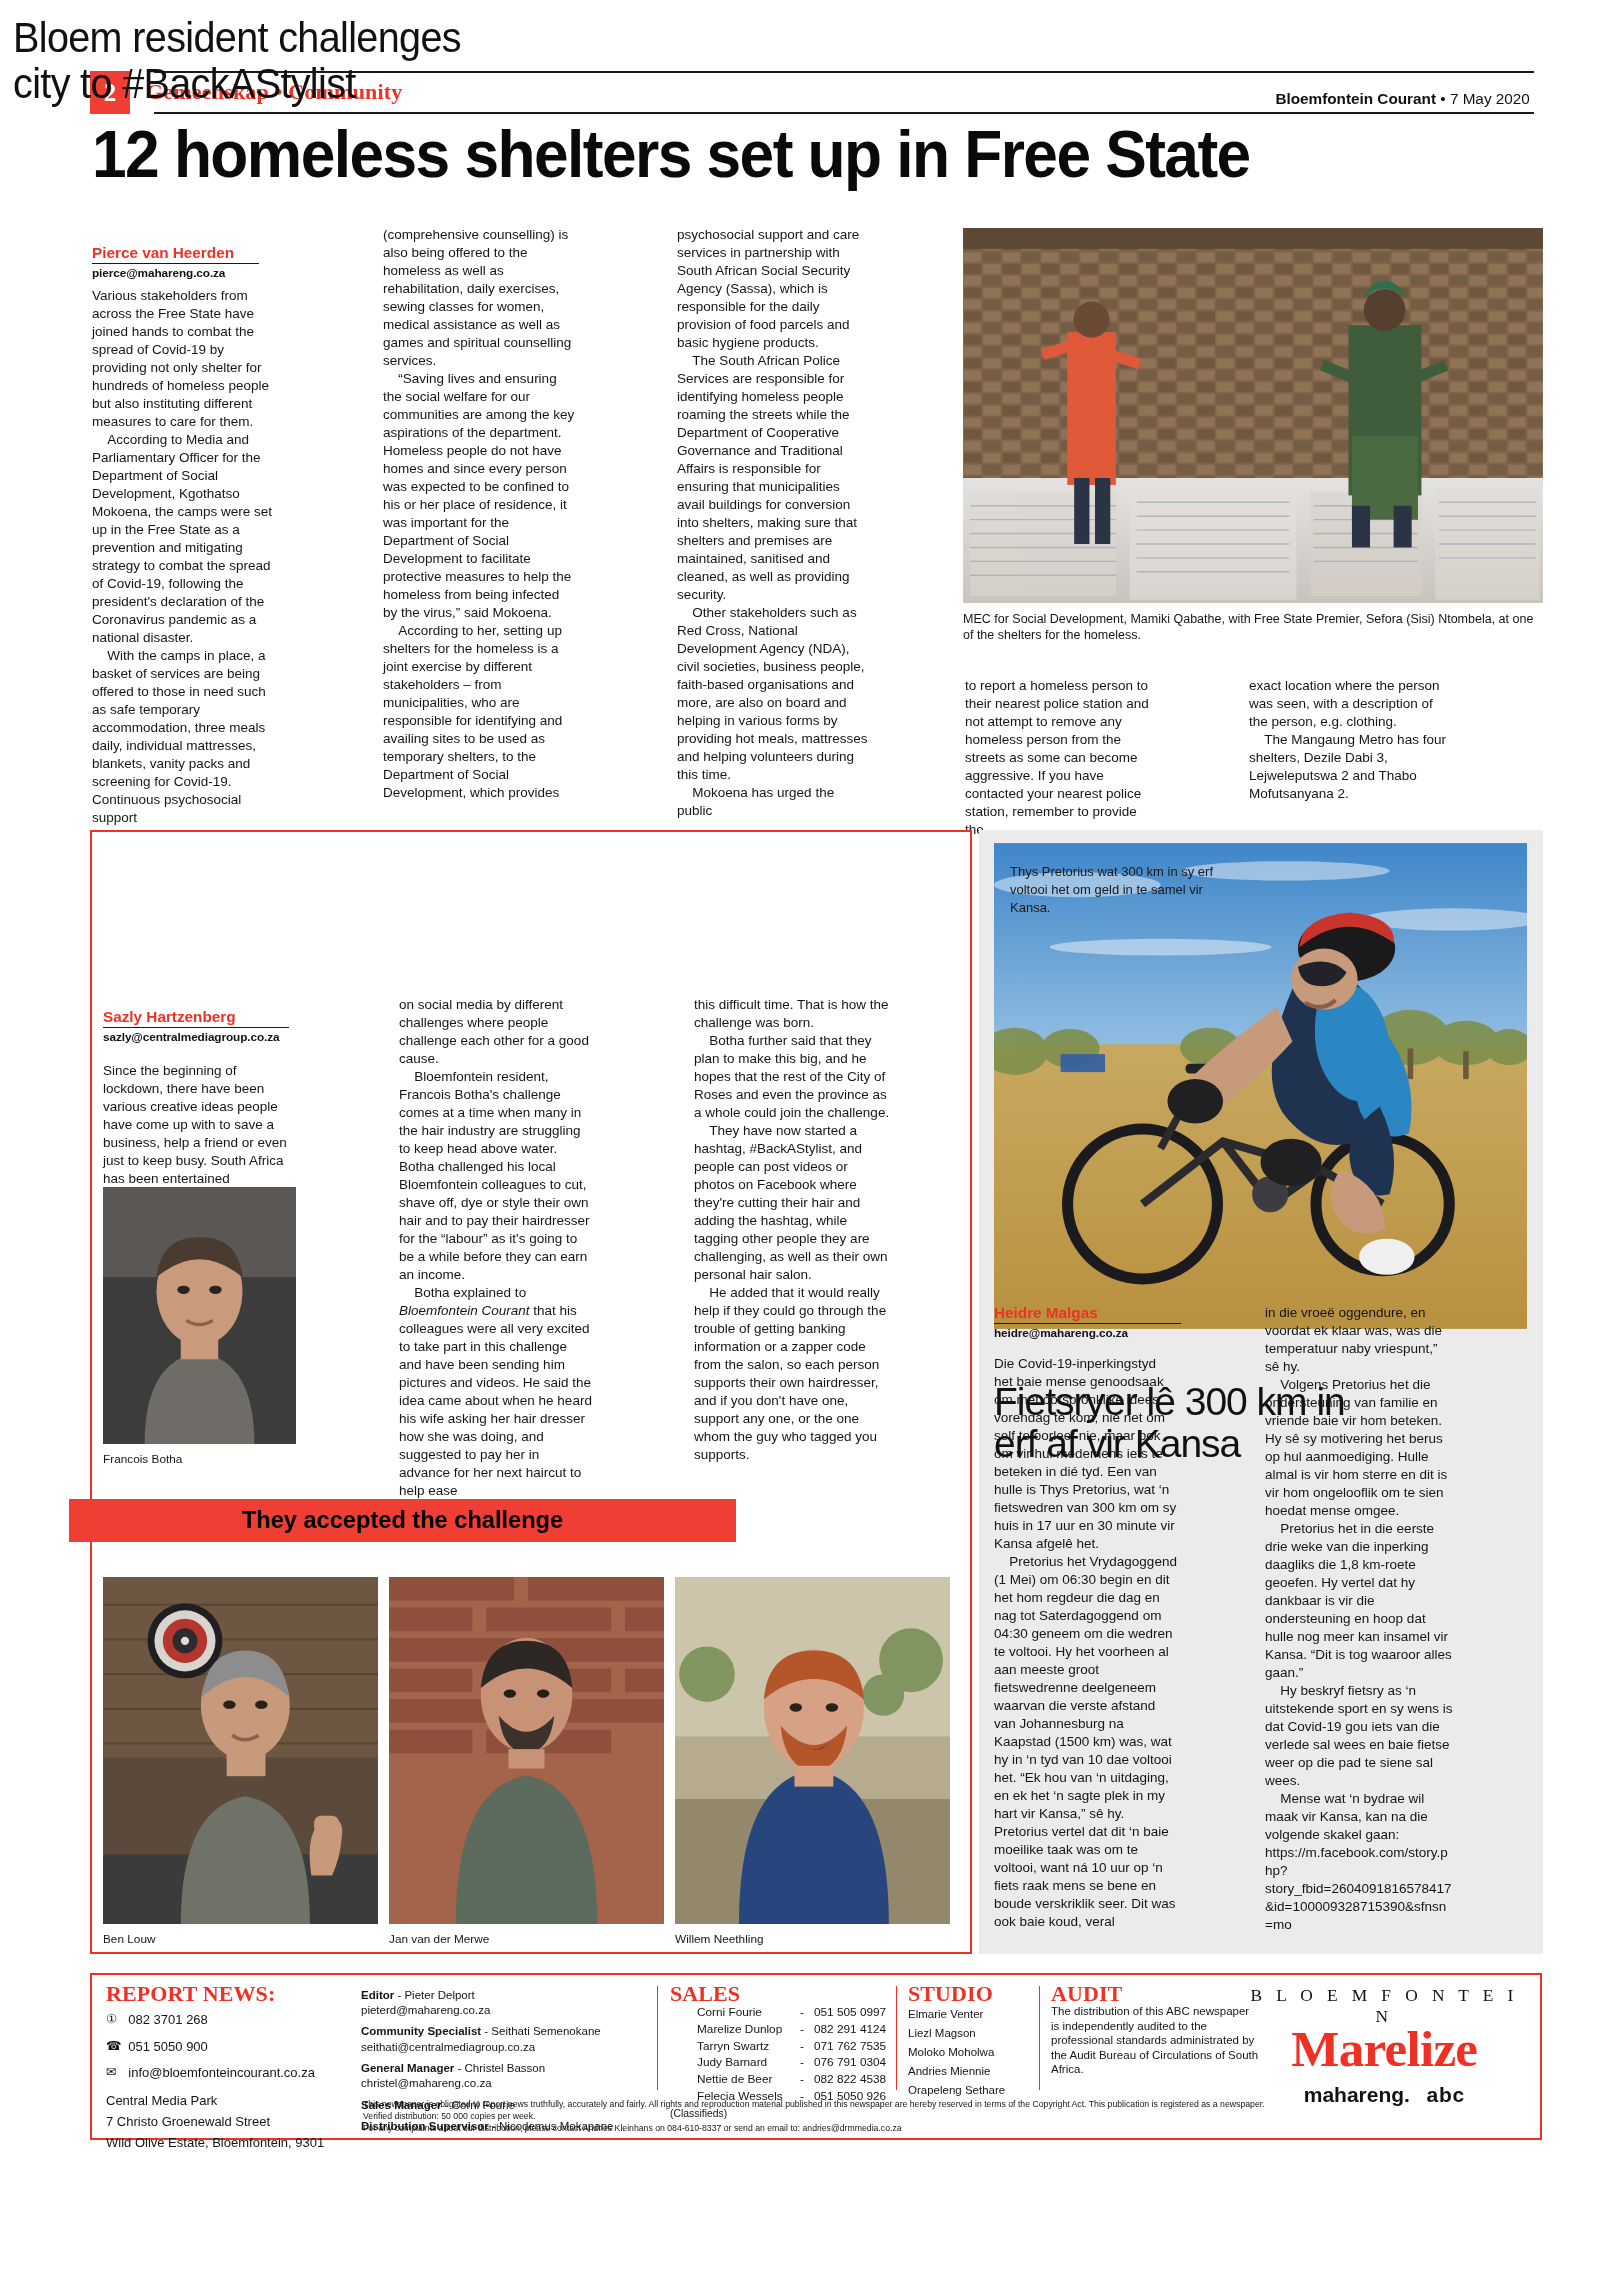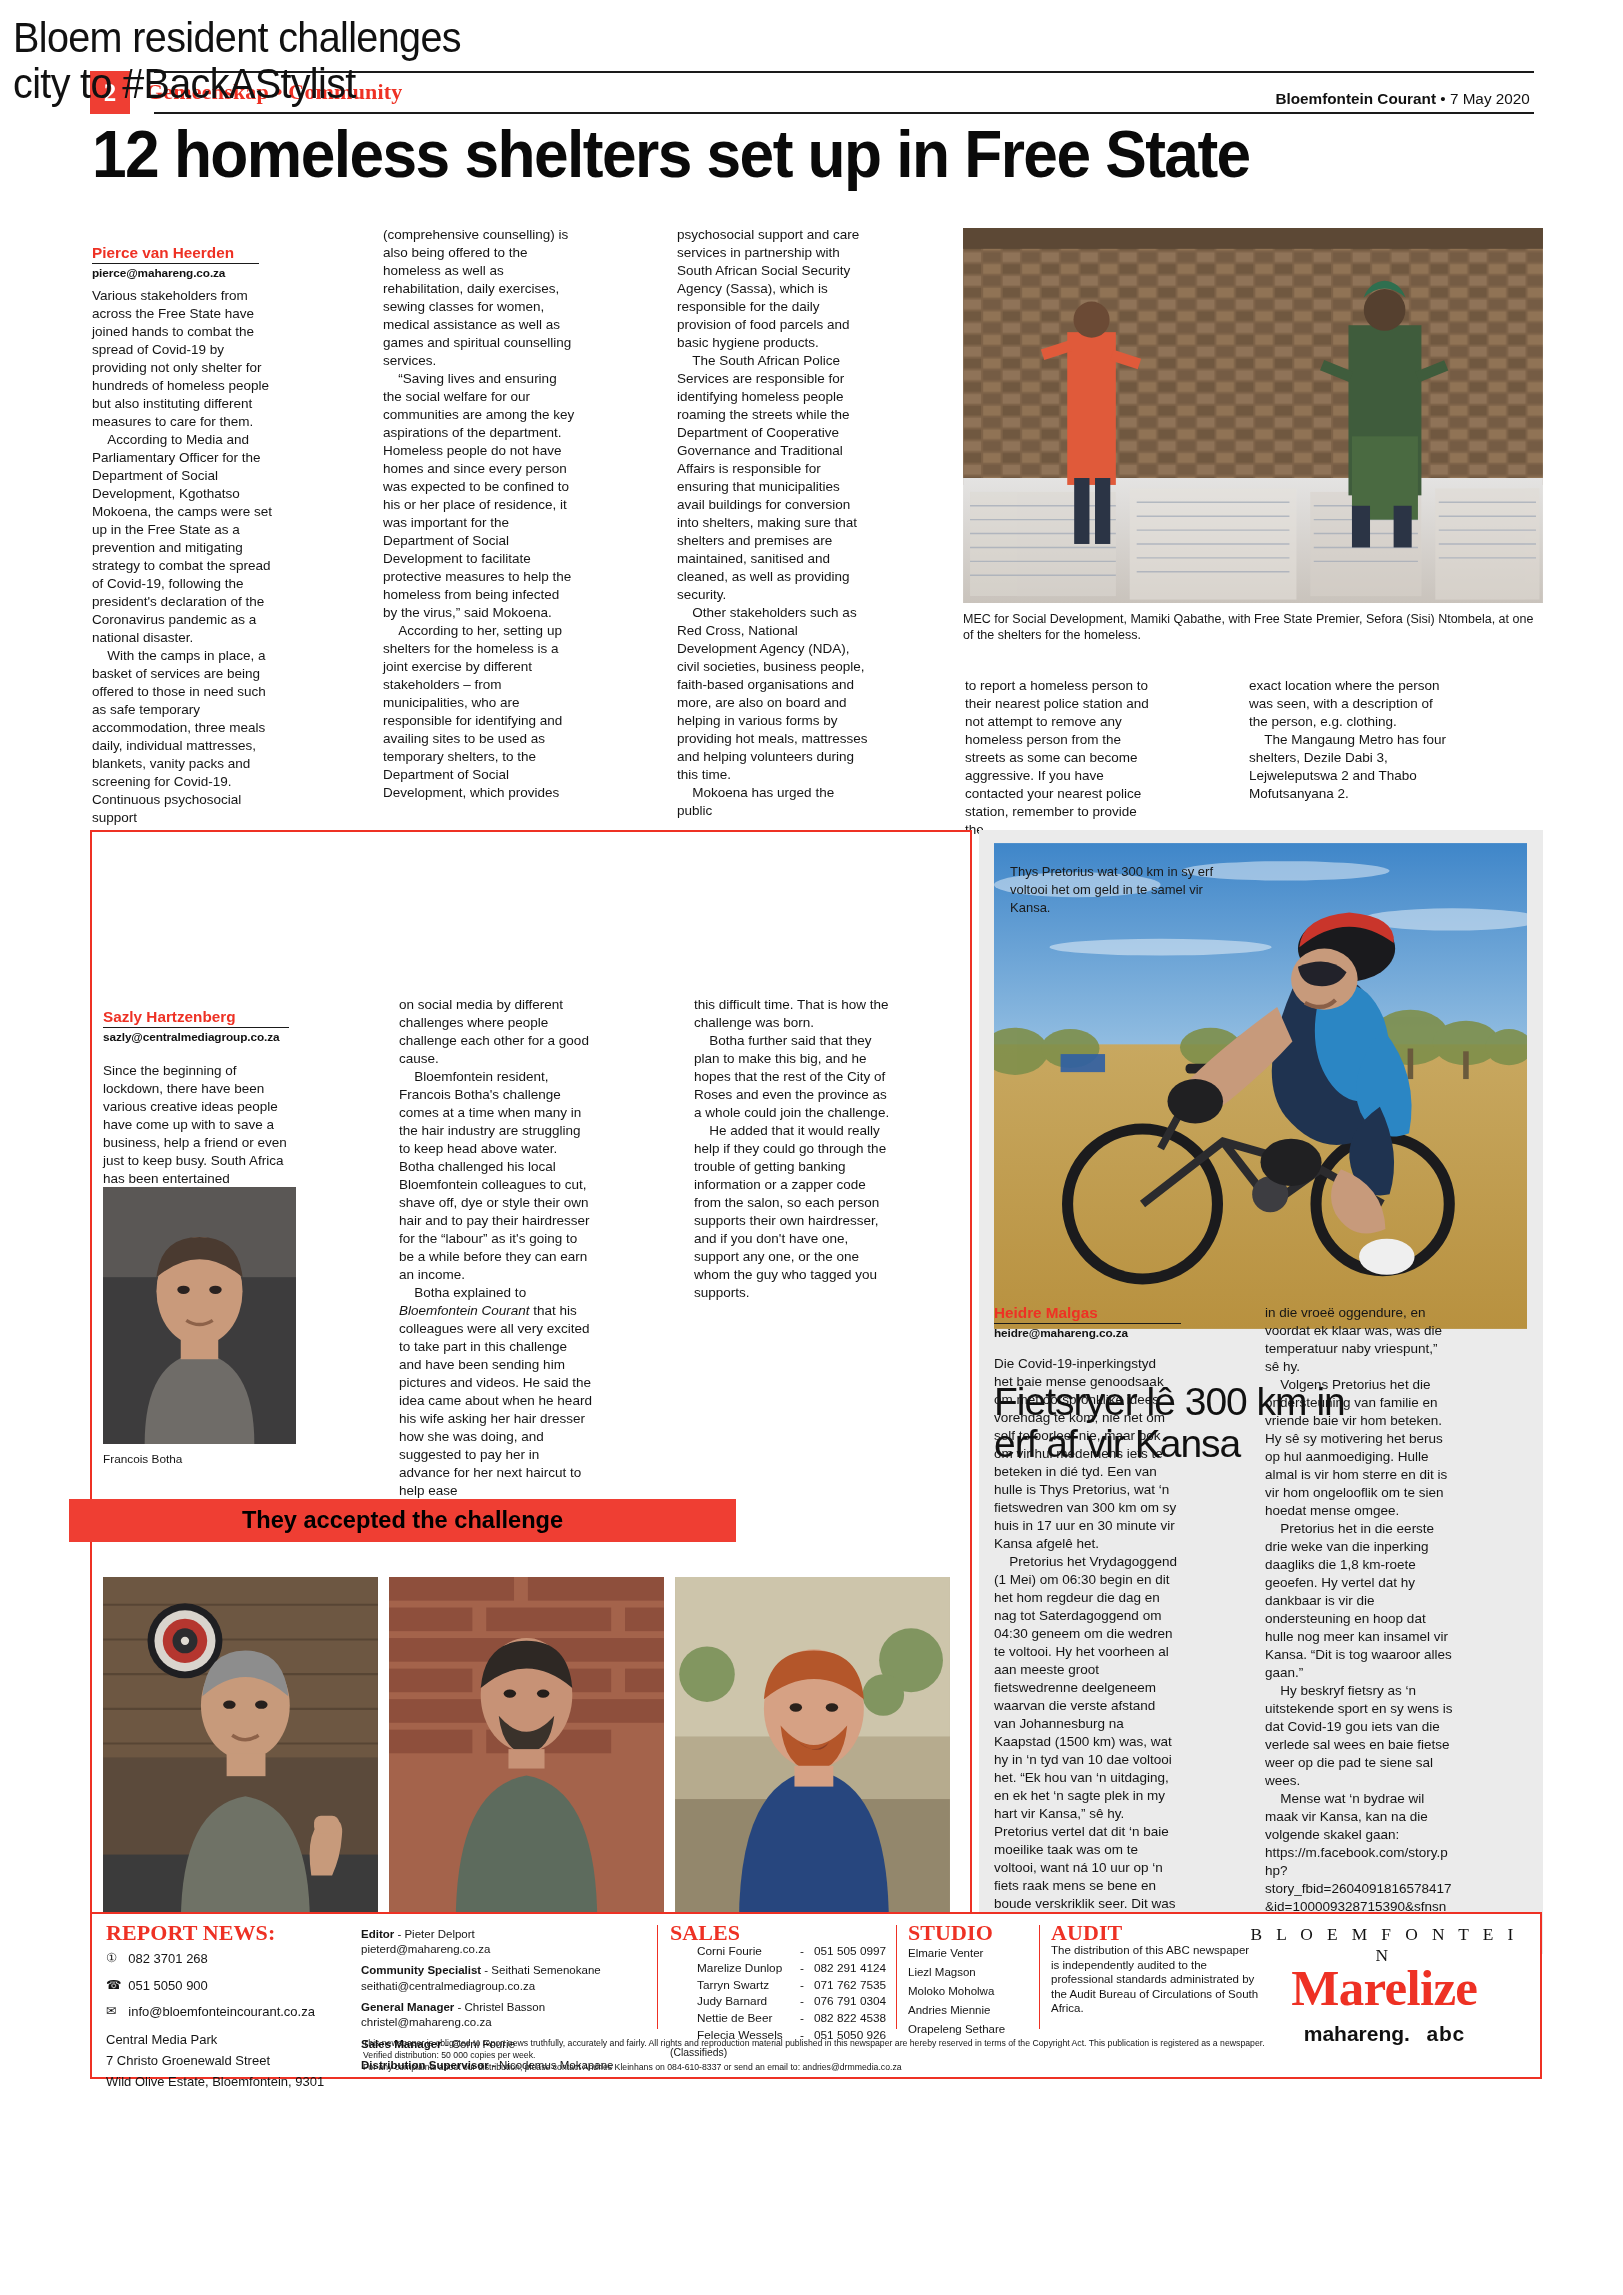--- a/index.html
+++ b/index.html
@@ -98,21 +98,21 @@
     letter-spacing:-1px;
   }
   .incap {
     position:absolute; left:1010px; top:863px; width:208px;
     font-size:13px; line-height:18px; color:#1a1a1a;
   }
 
   
   .footer-rule { position:absolute; left:90px; top:1994px; width:1452px; height:2.8px; background:#1a1a1a; }
   .footer {
-    position:absolute; left:90px; top:1912px; width:1452px; height:167px;
+    position:absolute; left:90px; top:1973px; width:1452px; height:167px;
     border:2.8px solid #ee3124; background:#fff;
   }
   .f-head {
     color:#ee3124; font-weight:bold; font-family:"Liberation Serif", serif;
     font-size:22px; letter-spacing:0.1px;
   }
   .f-col { position:absolute; font-size:11.5px; line-height:15.3px; color:#151515; }
   .f-sep { position:absolute; width:1.4px; background:#ee3124; }
   .report-line { display:flex; align-items:center; gap:7px; margin-top:11px; font-size:13px; }
   .report-line .ic { font-size:12.5px; width:15.3px; display:inline-block; }
@@ -280,20 +280,21 @@
 
   <div class="col" style="left:399px; top:996px; width:194px;">
     <p>on social media by different challenges where people challenge each other for a good cause.</p>
     <p class="ind">Bloemfontein resident, Francois Botha's challenge comes at a time when many in the hair industry are struggling to keep head above water. Botha challenged his local Bloemfontein colleagues to cut, shave off, dye or style their own hair and to pay their hairdresser for the “labour” as it's going to be a while before they can earn an income.</p>
     <p class="ind"><span>Botha explained to </span><i>Bloemfontein Courant</i><span> that his colleagues were all very excited to take part in this challenge and have been sending him pictures and videos. He said the idea came about when he heard his wife asking her hair dresser how she was doing, and suggested to pay her in advance for her next haircut to help ease</span></p>
   </div>
 
   <div class="col" style="left:694px; top:996px; width:196px;">
     <p>this difficult time. That is how the challenge was born.</p>
     <p class="ind">Botha further said that they plan to make this big, and he hopes that the rest of the City of Roses and even the province as a whole could join the challenge.</p>
+    <p class="ind">They have now started a hashtag, #BackAStylist, and people can post videos or photos on Facebook where they're cutting their hair and adding the hashtag, while tagging other people they are challenging, as well as their own personal hair salon.</p>
     <p class="ind">He added that it would really help if they could go through the trouble of getting banking information or a zapper code from the salon, so each person supports their own hairdresser, and if you don't have one, support any one, or the one whom the guy who tagged you supports.</p>
   </div>
 
   <div class="banner">They accepted the challenge</div>
 
   <div class="ph-frame" style="left:103px; top:1577px; width:275px; height:347px;">
     <svg width="275" height="347" viewBox="0 0 396 500">
       <rect width="396" height="500" fill="#5b4a3b"></rect>
       <rect width="396" height="260" fill="#6d5742"></rect>
       <g stroke="#4a3a2c" stroke-width="3" opacity=".6">

